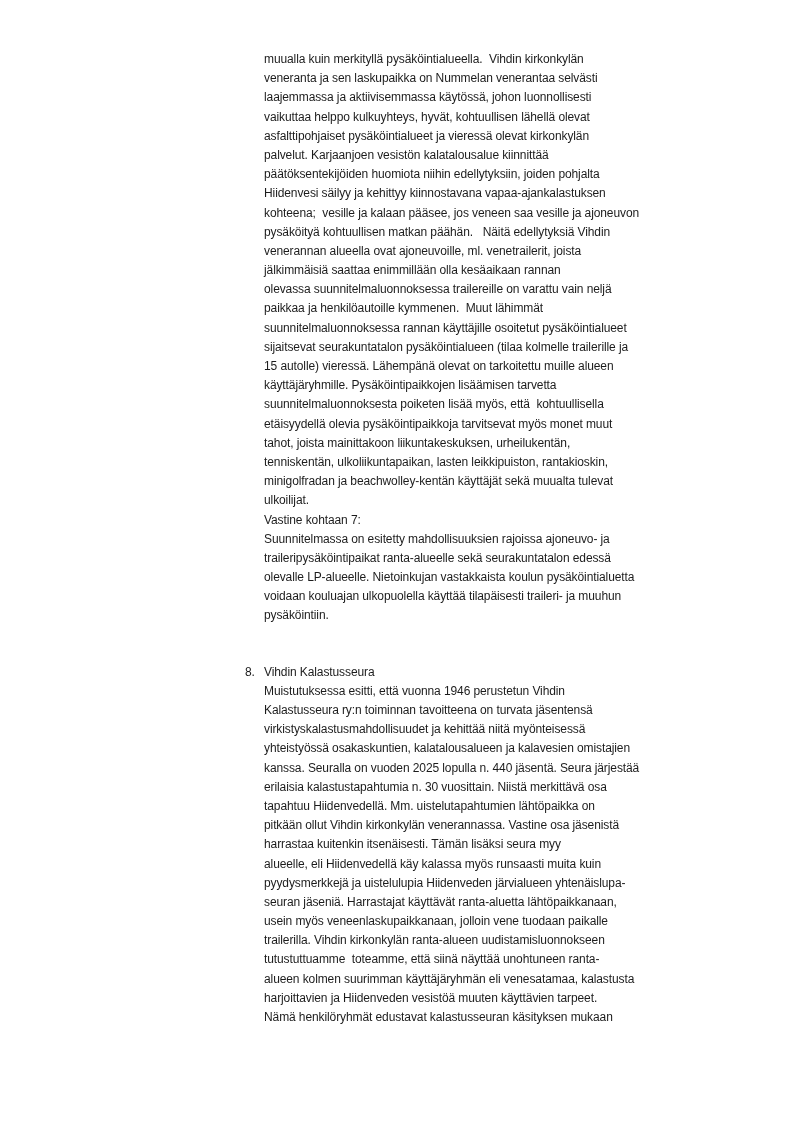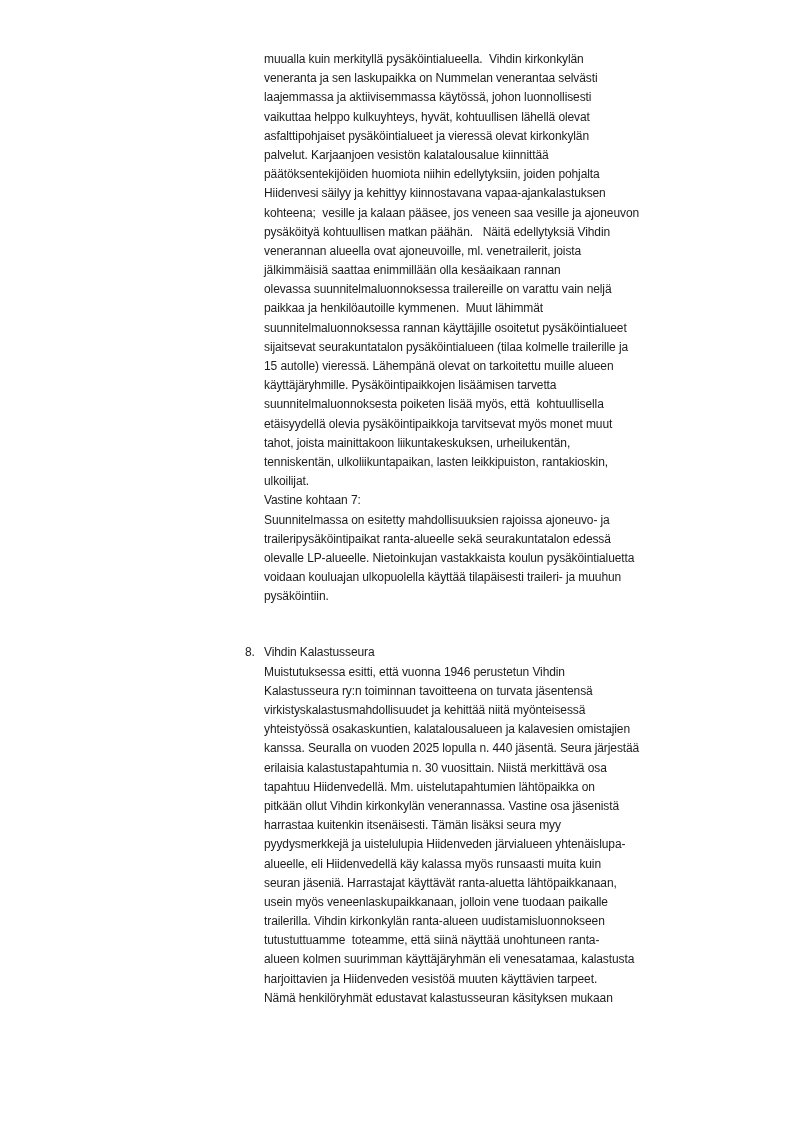--- a/index.html
+++ b/index.html
@@ -72,20 +72,21 @@
         <div class="line">olevassa suunnitelmaluonnoksessa trailereille on varattu vain neljä</div>
         <div class="line">paikkaa ja henkilöautoille kymmenen.  Muut lähimmät</div>
         <div class="line">suunnitelmaluonnoksessa rannan käyttäjille osoitetut pysäköintialueet</div>
         <div class="line">sijaitsevat seurakuntatalon pysäköintialueen (tilaa kolmelle trailerille ja</div>
         <div class="line">15 autolle) vieressä. Lähempänä olevat on tarkoitettu muille alueen</div>
         <div class="line">käyttäjäryhmille. Pysäköintipaikkojen lisäämisen tarvetta</div>
         <div class="line">suunnitelmaluonnoksesta poiketen lisää myös, että  kohtuullisella</div>
         <div class="line">etäisyydellä olevia pysäköintipaikkoja tarvitsevat myös monet muut</div>
         <div class="line">tahot, joista mainittakoon liikuntakeskuksen, urheilukentän,</div>
         <div class="line">tenniskentän, ulkoliikuntapaikan, lasten leikkipuiston, rantakioskin,</div>
+        <div class="line">minigolfradan ja beachwolley-kentän käyttäjät sekä muualta tulevat</div>
         <div class="line">ulkoilijat.</div>
       </div>
 
     <div class="line">Vastine kohtaan 7:</div>
 
     <div class="paragraph">
         <div class="line">Suunnitelmassa on esitetty mahdollisuuksien rajoissa ajoneuvo- ja</div>
         <div class="line">traileripysäköintipaikat ranta-alueelle sekä seurakuntatalon edessä</div>
         <div class="line">olevalle LP-alueelle. Nietoinkujan vastakkaista koulun pysäköintialuetta</div>
         <div class="line">voidaan kouluajan ulkopuolella käyttää tilapäisesti traileri- ja muuhun</div>
@@ -100,22 +101,22 @@
       <div class="paragraph">
           <div class="line">Muistutuksessa esitti, että vuonna 1946 perustetun Vihdin</div>
           <div class="line">Kalastusseura ry:n toiminnan tavoitteena on turvata jäsentensä</div>
           <div class="line">virkistyskalastusmahdollisuudet ja kehittää niitä myönteisessä</div>
           <div class="line">yhteistyössä osakaskuntien, kalatalousalueen ja kalavesien omistajien</div>
           <div class="line">kanssa. Seuralla on vuoden 2025 lopulla n. 440 jäsentä. Seura järjestää</div>
           <div class="line">erilaisia kalastustapahtumia n. 30 vuosittain. Niistä merkittävä osa</div>
           <div class="line">tapahtuu Hiidenvedellä. Mm. uistelutapahtumien lähtöpaikka on</div>
           <div class="line">pitkään ollut Vihdin kirkonkylän venerannassa. Vastine osa jäsenistä</div>
           <div class="line">harrastaa kuitenkin itsenäisesti. Tämän lisäksi seura myy</div>
+          <div class="line">alueelle, eli Hiidenvedellä käy kalassa myös runsaasti muita kuin</div>
           <div class="line">pyydysmerkkejä ja uistelulupia Hiidenveden järvialueen yhtenäislupa-</div>
-          <div class="line">alueelle, eli Hiidenvedellä käy kalassa myös runsaasti muita kuin</div>
           <div class="line">seuran jäseniä. Harrastajat käyttävät ranta-aluetta lähtöpaikkanaan,</div>
           <div class="line">usein myös veneenlaskupaikkanaan, jolloin vene tuodaan paikalle</div>
           <div class="line">trailerilla. Vihdin kirkonkylän ranta-alueen uudistamisluonnokseen</div>
           <div class="line">tutustuttuamme  toteamme, että siinä näyttää unohtuneen ranta-</div>
           <div class="line">alueen kolmen suurimman käyttäjäryhmän eli venesatamaa, kalastusta</div>
           <div class="line">harjoittavien ja Hiidenveden vesistöä muuten käyttävien tarpeet.</div>
           <div class="line">Nämä henkilöryhmät edustavat kalastusseuran käsityksen mukaan</div>
         </div>
     </div>
 

